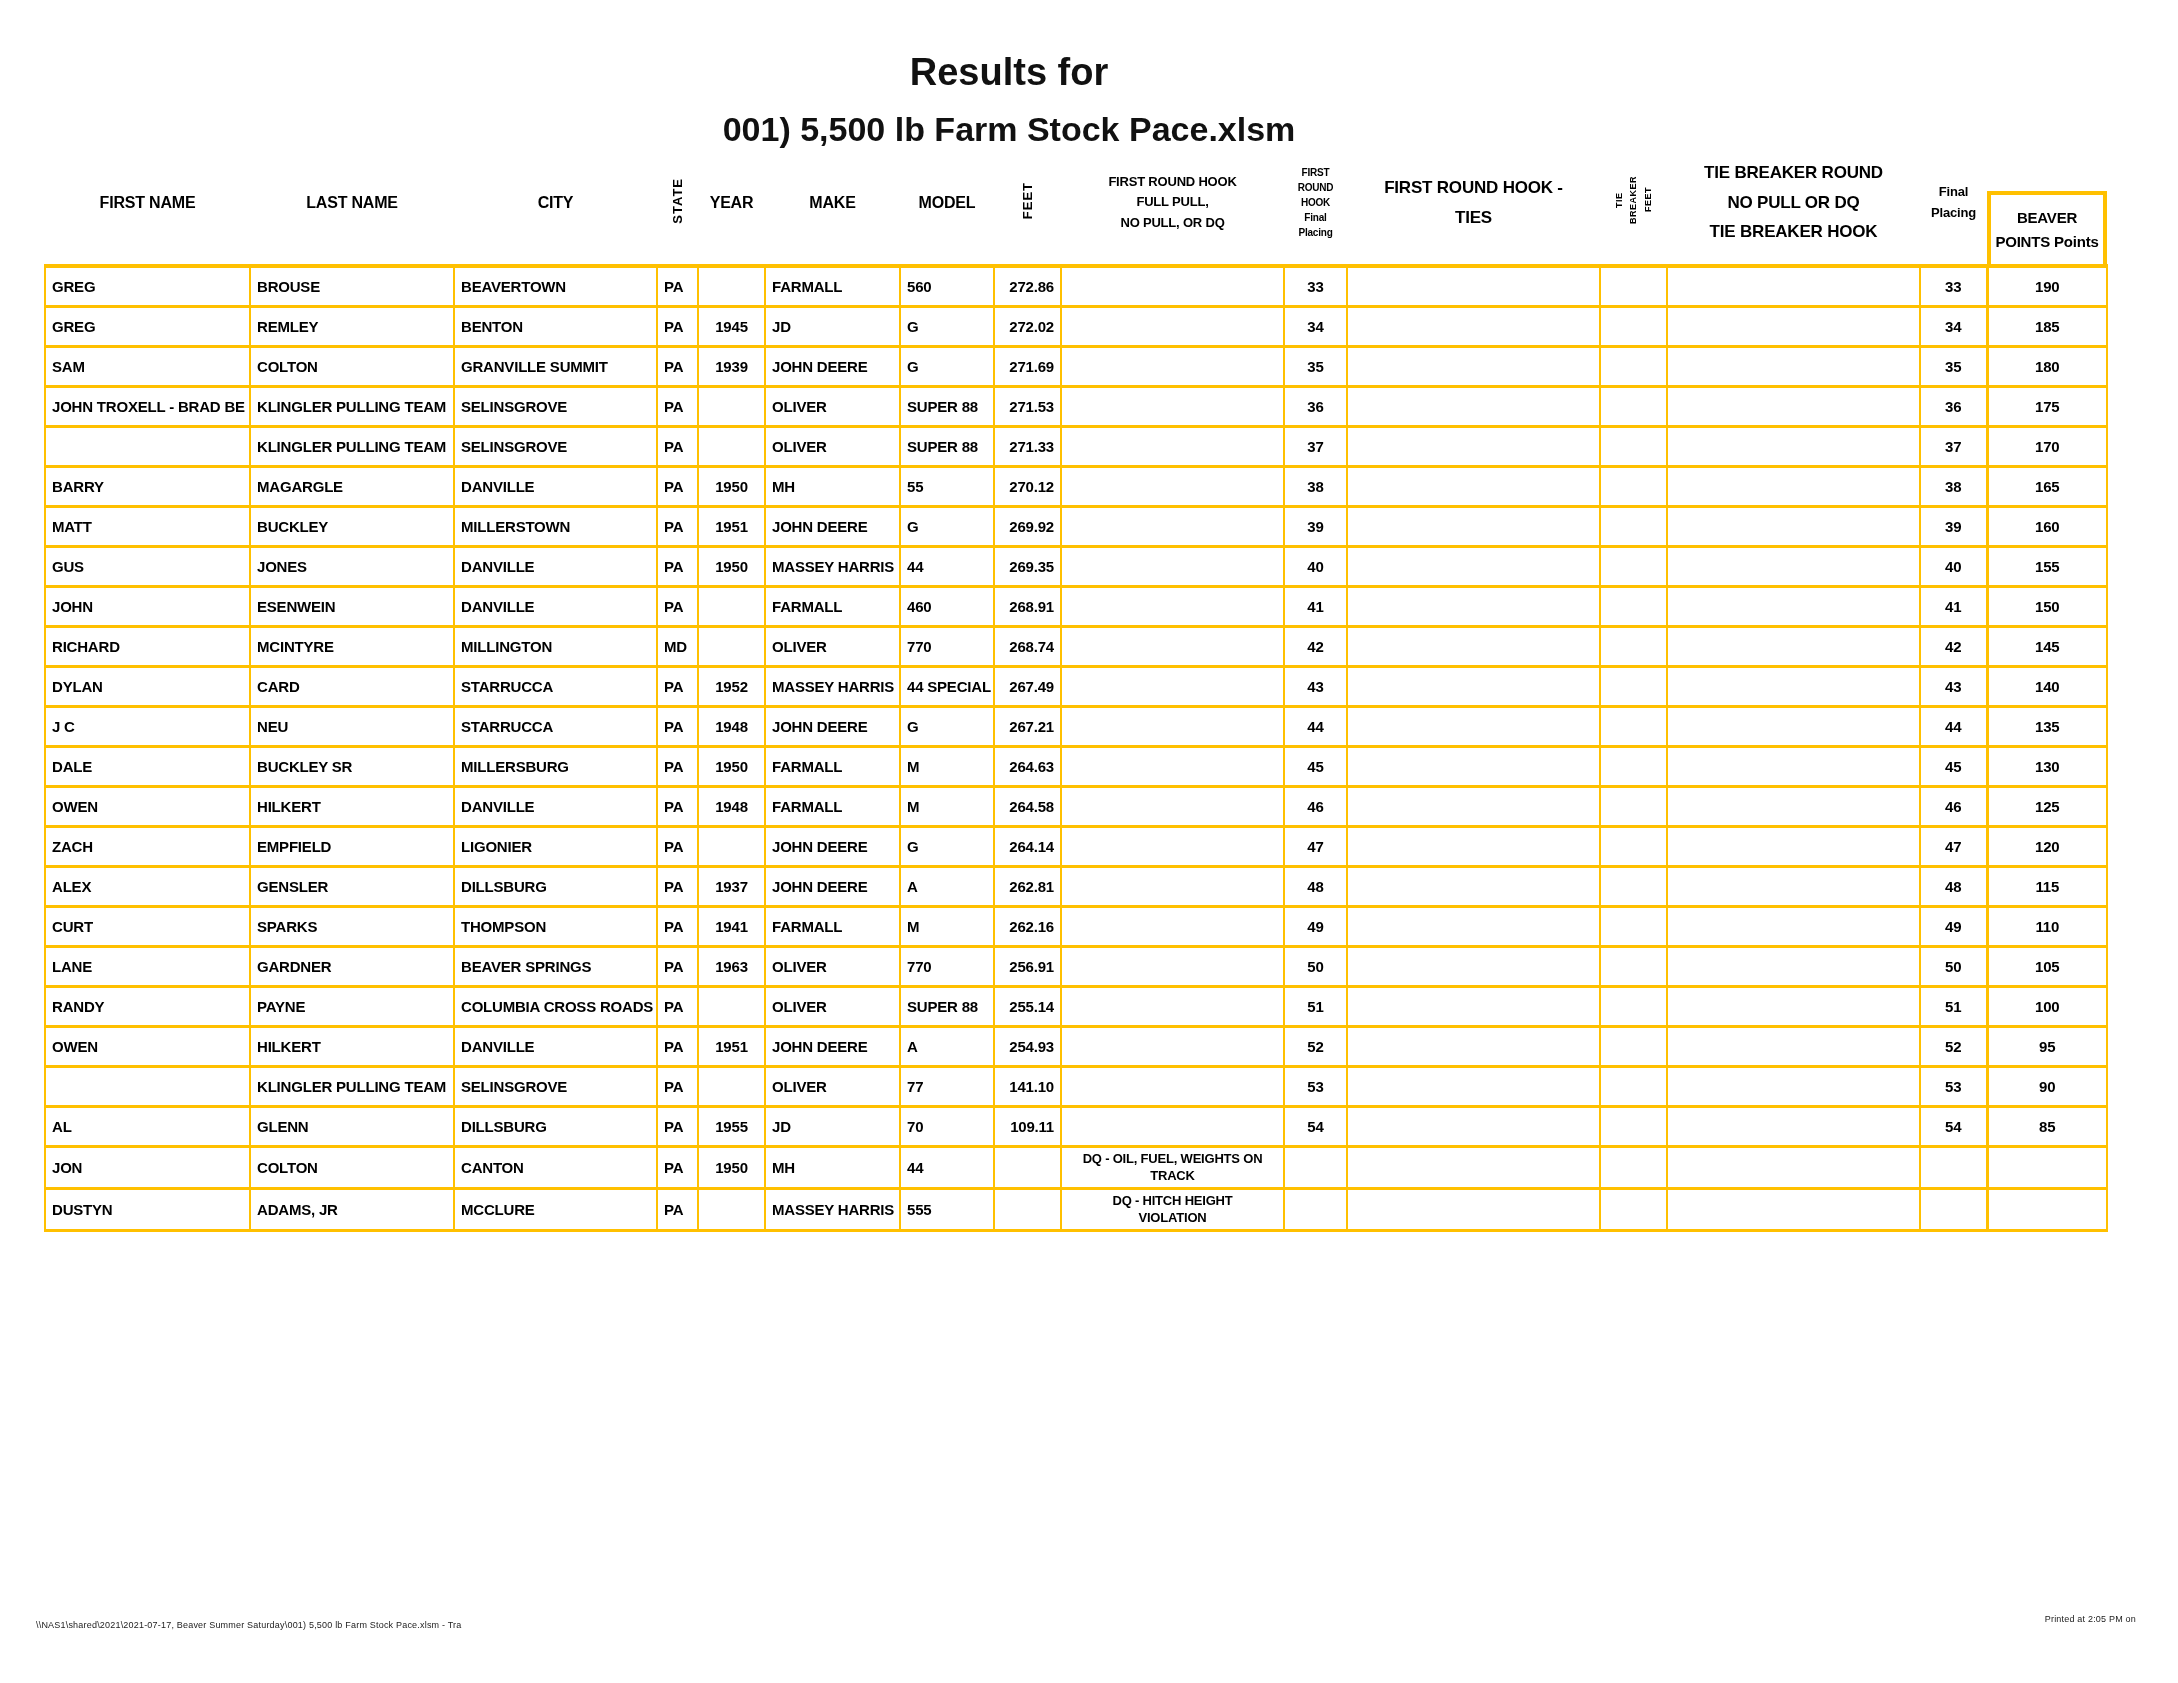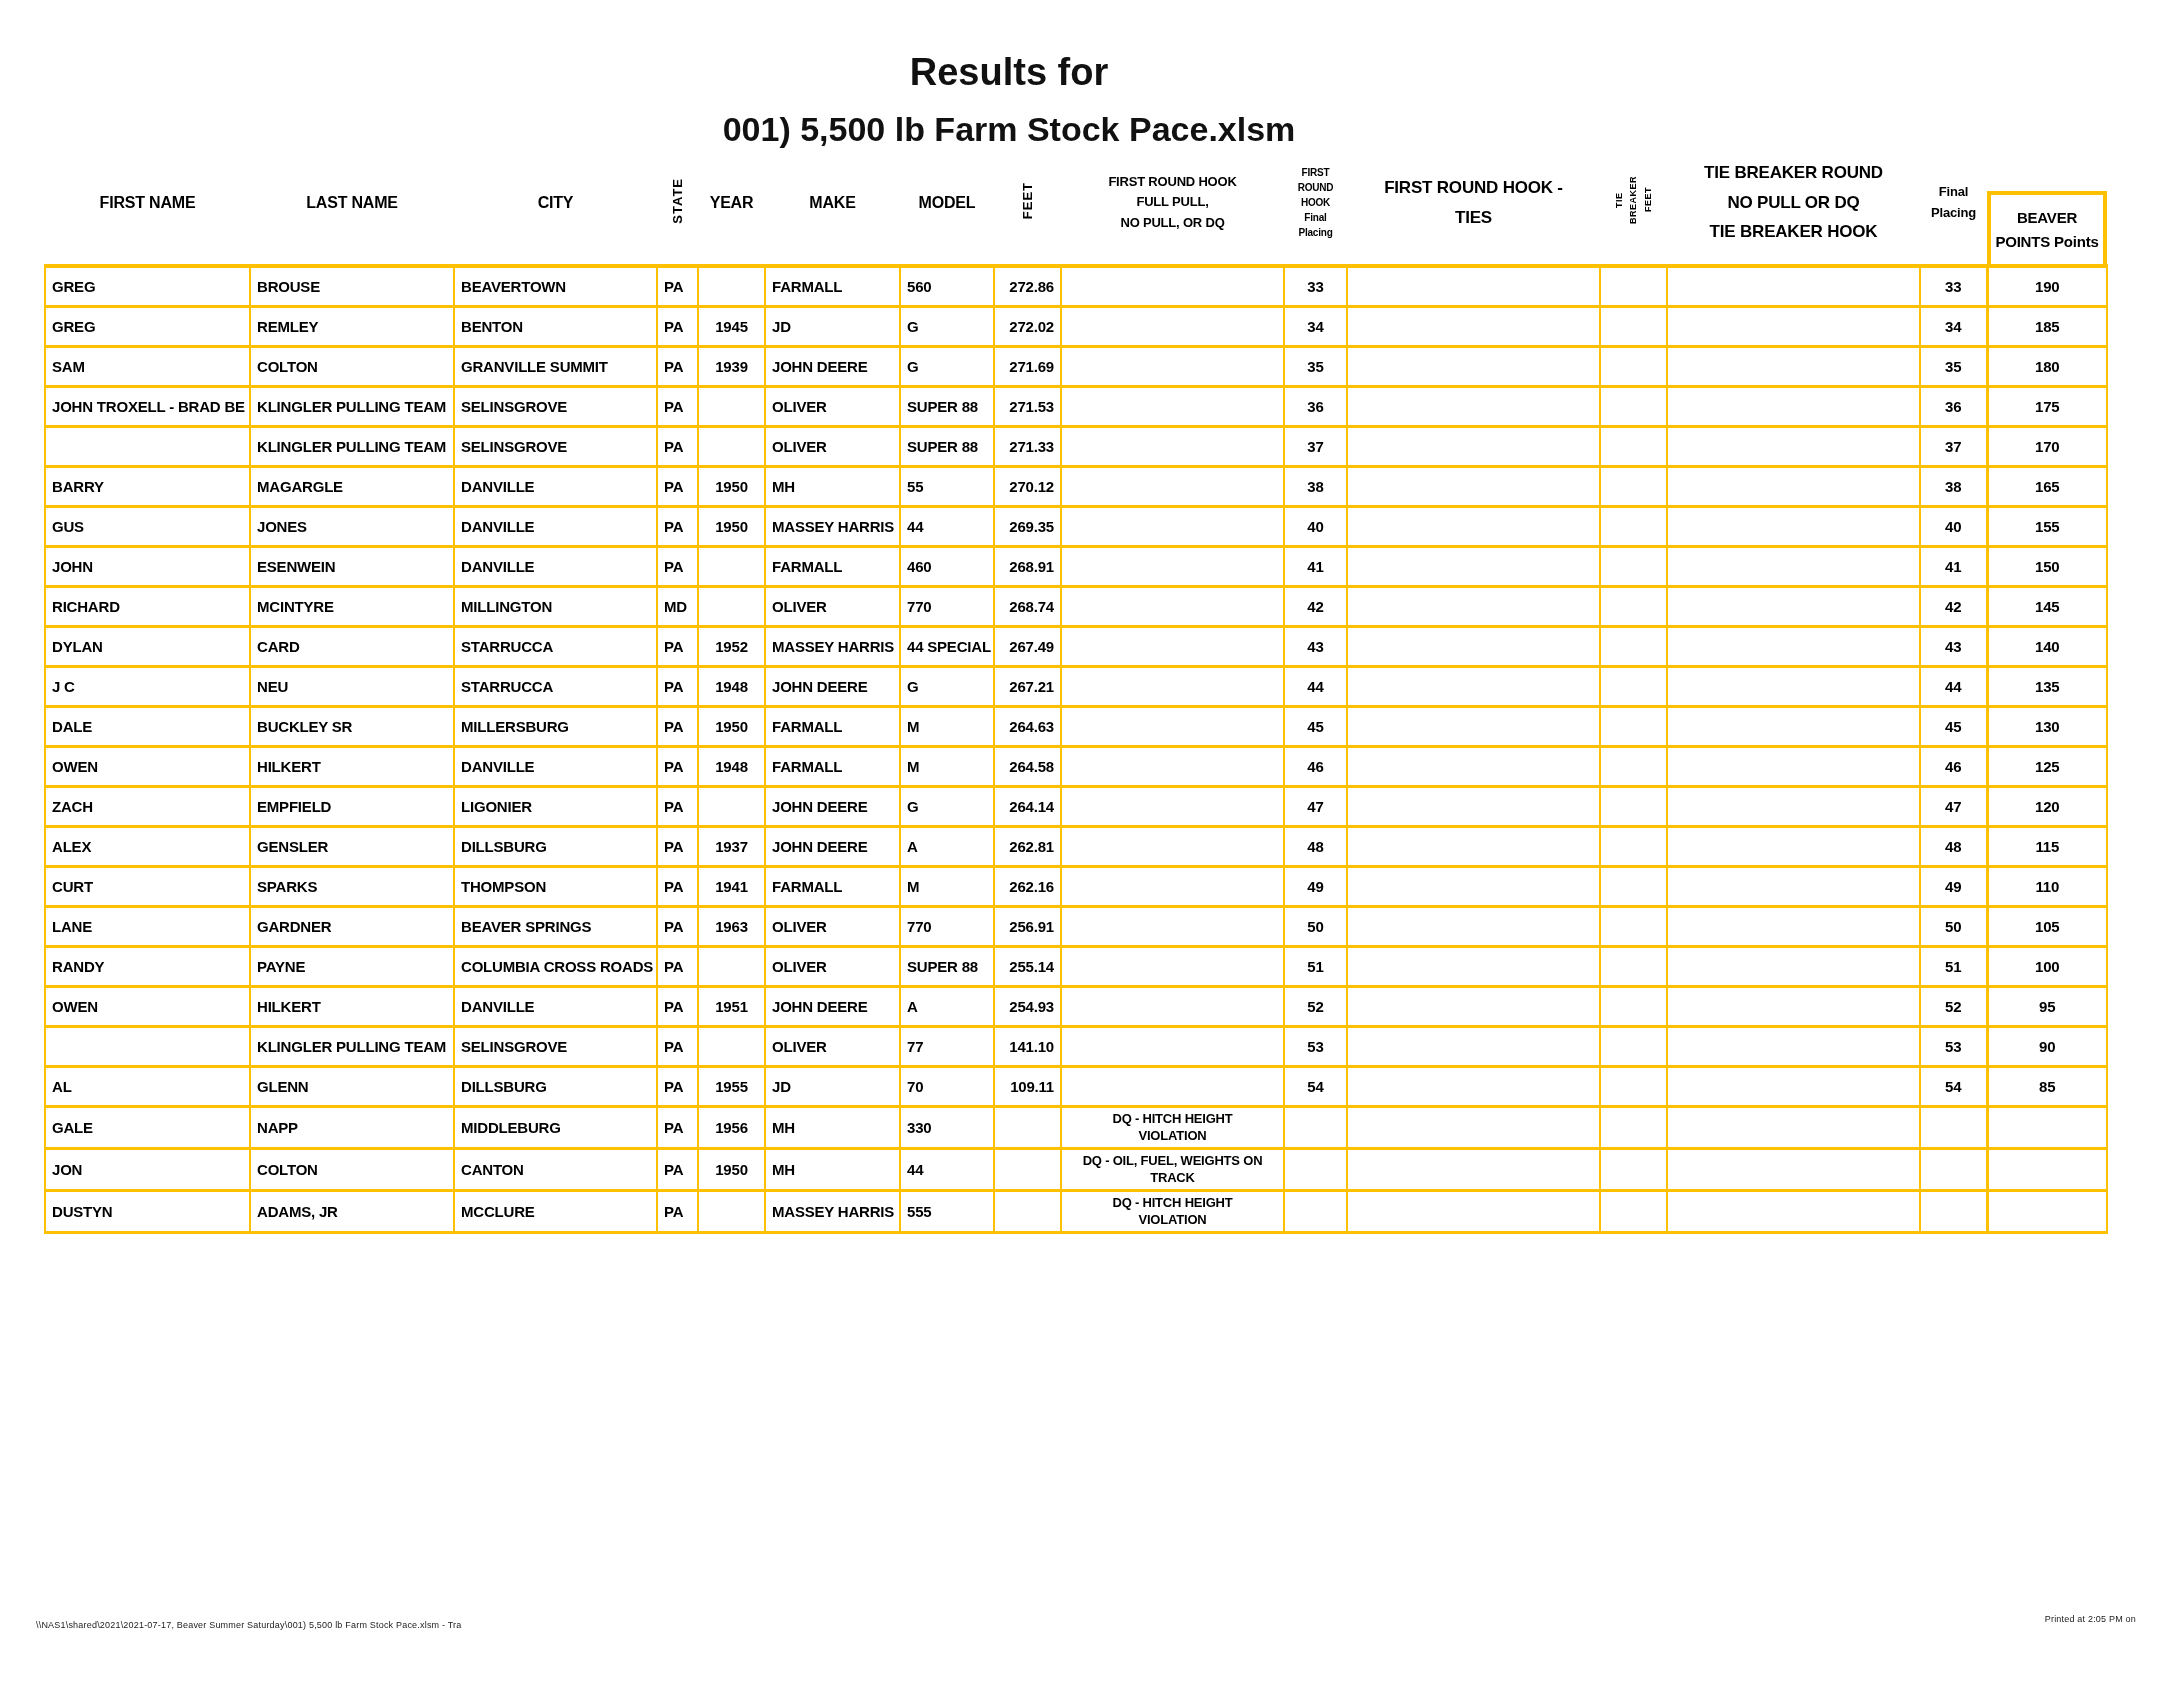--- a/index.html
+++ b/index.html
@@ -259,20 +259,37 @@
             <td class="col8 al-right">270.12</td>
             <td class="col9 al-center cell-dq"></td>
             <td class="col10 al-center">38</td>
             <td class="col11 al-center"></td>
             <td class="col12 al-center"></td>
             <td class="col13 al-center"></td>
             <td class="col14 al-center">38</td>
             <td class="col15 al-center">165</td>
           </tr>
           <tr>
+            <td class="col1 al-left">MATT</td>
+            <td class="col2 al-left">BUCKLEY</td>
+            <td class="col3 al-left">MILLERSTOWN</td>
+            <td class="col4 al-left">PA</td>
+            <td class="col5 al-center">1951</td>
+            <td class="col6 al-left">JOHN DEERE</td>
+            <td class="col7 al-left">G</td>
+            <td class="col8 al-right">269.92</td>
+            <td class="col9 al-center cell-dq"></td>
+            <td class="col10 al-center">39</td>
+            <td class="col11 al-center"></td>
+            <td class="col12 al-center"></td>
+            <td class="col13 al-center"></td>
+            <td class="col14 al-center">39</td>
+            <td class="col15 al-center">160</td>
+          </tr>
+          <tr>
             <td class="col1 al-left">GUS</td>
             <td class="col2 al-left">JONES</td>
             <td class="col3 al-left">DANVILLE</td>
             <td class="col4 al-left">PA</td>
             <td class="col5 al-center">1950</td>
             <td class="col6 al-left">MASSEY HARRIS</td>
             <td class="col7 al-left">44</td>
             <td class="col8 al-right">269.35</td>
             <td class="col9 al-center cell-dq"></td>
             <td class="col10 al-center">40</td>
@@ -512,38 +529,20 @@
             <td class="col6 al-left">JD</td>
             <td class="col7 al-left">70</td>
             <td class="col8 al-right">109.11</td>
             <td class="col9 al-center cell-dq"></td>
             <td class="col10 al-center">54</td>
             <td class="col11 al-center"></td>
             <td class="col12 al-center"></td>
             <td class="col13 al-center"></td>
             <td class="col14 al-center">54</td>
             <td class="col15 al-center">85</td>
-          </tr>
-          <tr>
-            <td class="col1 al-left">GALE</td>
-            <td class="col2 al-left">NAPP</td>
-            <td class="col3 al-left">MIDDLEBURG</td>
-            <td class="col4 al-left">PA</td>
-            <td class="col5 al-center">1956</td>
-            <td class="col6 al-left">MH</td>
-            <td class="col7 al-left">330</td>
-            <td class="col8 al-right"></td>
-            <td class="col9 al-center cell-dq">DQ - HITCH HEIGHT
-VIOLATION</td>
-            <td class="col10 al-center"></td>
-            <td class="col11 al-center"></td>
-            <td class="col12 al-center"></td>
-            <td class="col13 al-center"></td>
-            <td class="col14 al-center"></td>
-            <td class="col15 al-center"></td>
           </tr>
           <tr>
             <td class="col1 al-left">JON</td>
             <td class="col2 al-left">COLTON</td>
             <td class="col3 al-left">CANTON</td>
             <td class="col4 al-left">PA</td>
             <td class="col5 al-center">1950</td>
             <td class="col6 al-left">MH</td>
             <td class="col7 al-left">44</td>
             <td class="col8 al-right"></td>

